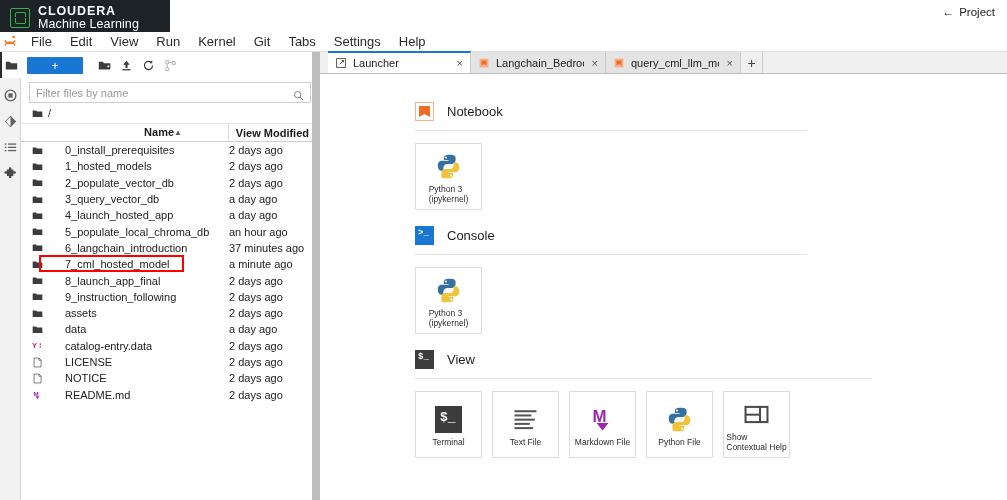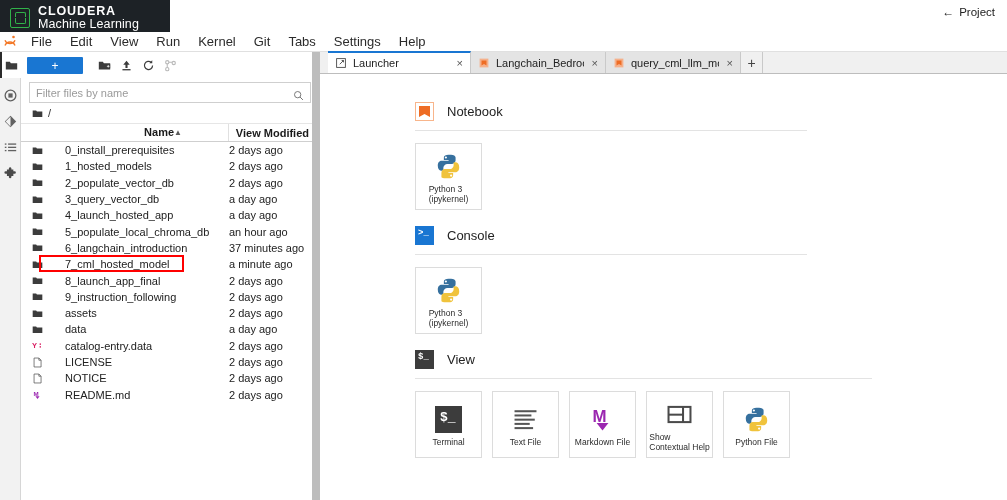--- a/index.html
+++ b/index.html
@@ -667,39 +667,39 @@
                 <text x="4" y="19" font-family="Liberation Sans, sans-serif" font-size="20" font-weight="bold" fill="#9b27b0">M</text>
                 <path d="M9 20h14l-7 9z" fill="#9b27b0"></path>
               </svg>
             </div>
             <div class="clabel"><span>Markdown File</span></div>
           </div>
 
           <div class="card">
             <div class="cicon">
               <svg width="27" height="27" viewBox="0 0 32 32">
+                <path d="M15.9 2c-3 0-5.4 1-5.4 3.4v2.9h5.6v.8H7.9C5.4 9.1 3.3 10.8 3.3 15s2 6 4.6 6h2V17.6c0-2.6 2.2-4.7 4.8-4.7h5.6c2.3 0 4.1-1.9 4.1-4.2V5.4C24.4 3.2 22 2 19 2zm-3 2a1.3 1.3 0 110 2.6 1.3 1.3 0 010-2.6z" fill="#36709e"></path>
+                <path d="M16.1 30c3 0 5.4-1 5.4-3.4v-2.9h-5.6v-.8h8.2c2.5 0 4.6-1.7 4.6-5.9s-2-6-4.6-6h-2v3.4c0 2.6-2.2 4.7-4.8 4.7h-5.6c-2.3 0-4.1 1.9-4.1 4.2v5.3C7.6 28.8 10 30 13 30zm3-2a1.3 1.3 0 110-2.6 1.3 1.3 0 010 2.6z" fill="#f0c33c"></path>
+              </svg>
+            </div>
+            <div class="clabel"><span>Python File</span></div>
+          </div>
+
+          <div class="card">
+            <div class="cicon">
+              <svg width="27" height="27" viewBox="0 0 32 32">
                 <rect x="3" y="7" width="26" height="18" fill="none" stroke="#4a4a4a" stroke-width="2.4"></rect>
                 <rect x="19" y="7" width="2.4" height="18" fill="#4a4a4a"></rect>
                 <rect x="3" y="15" width="18" height="2.4" fill="#4a4a4a"></rect>
               </svg>
             </div>
             <div class="clabel">
               <span>Show</span><br>
               <span>Contextual Help</span>
             </div>
           </div>
 
-          <div class="card">
-            <div class="cicon">
-              <svg width="27" height="27" viewBox="0 0 32 32">
-                <path d="M15.9 2c-3 0-5.4 1-5.4 3.4v2.9h5.6v.8H7.9C5.4 9.1 3.3 10.8 3.3 15s2 6 4.6 6h2V17.6c0-2.6 2.2-4.7 4.8-4.7h5.6c2.3 0 4.1-1.9 4.1-4.2V5.4C24.4 3.2 22 2 19 2zm-3 2a1.3 1.3 0 110 2.6 1.3 1.3 0 010-2.6z" fill="#36709e"></path>
-                <path d="M16.1 30c3 0 5.4-1 5.4-3.4v-2.9h-5.6v-.8h8.2c2.5 0 4.6-1.7 4.6-5.9s-2-6-4.6-6h-2v3.4c0 2.6-2.2 4.7-4.8 4.7h-5.6c-2.3 0-4.1 1.9-4.1 4.2v5.3C7.6 28.8 10 30 13 30zm3-2a1.3 1.3 0 110-2.6 1.3 1.3 0 010 2.6z" fill="#f0c33c"></path>
-              </svg>
-            </div>
-            <div class="clabel"><span>Python File</span></div>
-          </div>
-
         </div>
       </div>
 
     </div>
   </div>
 </div>
 
 </body></html>

